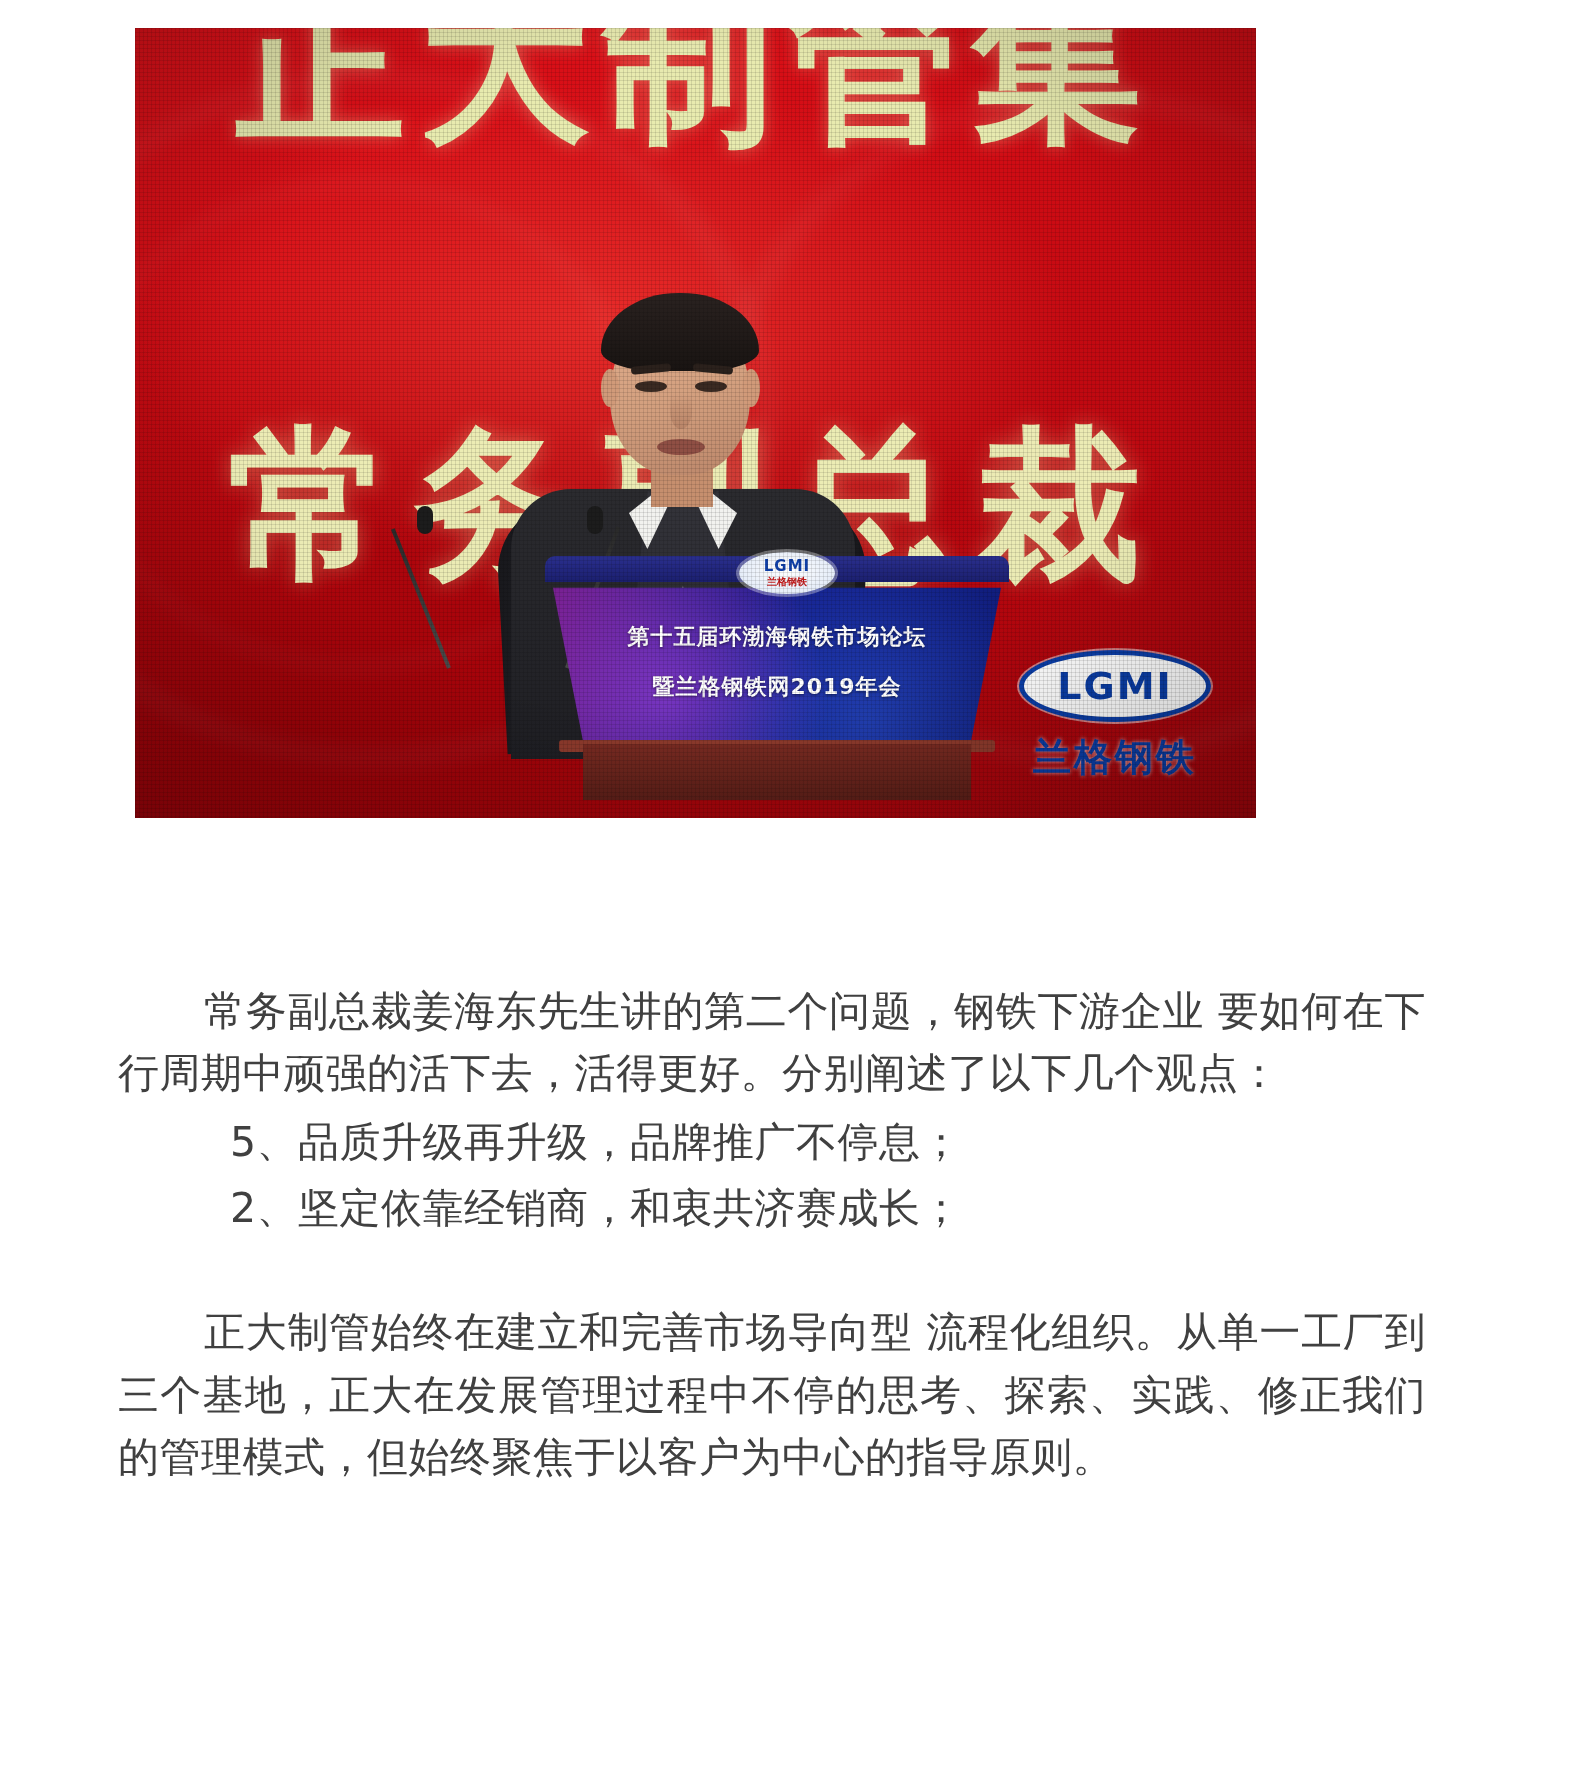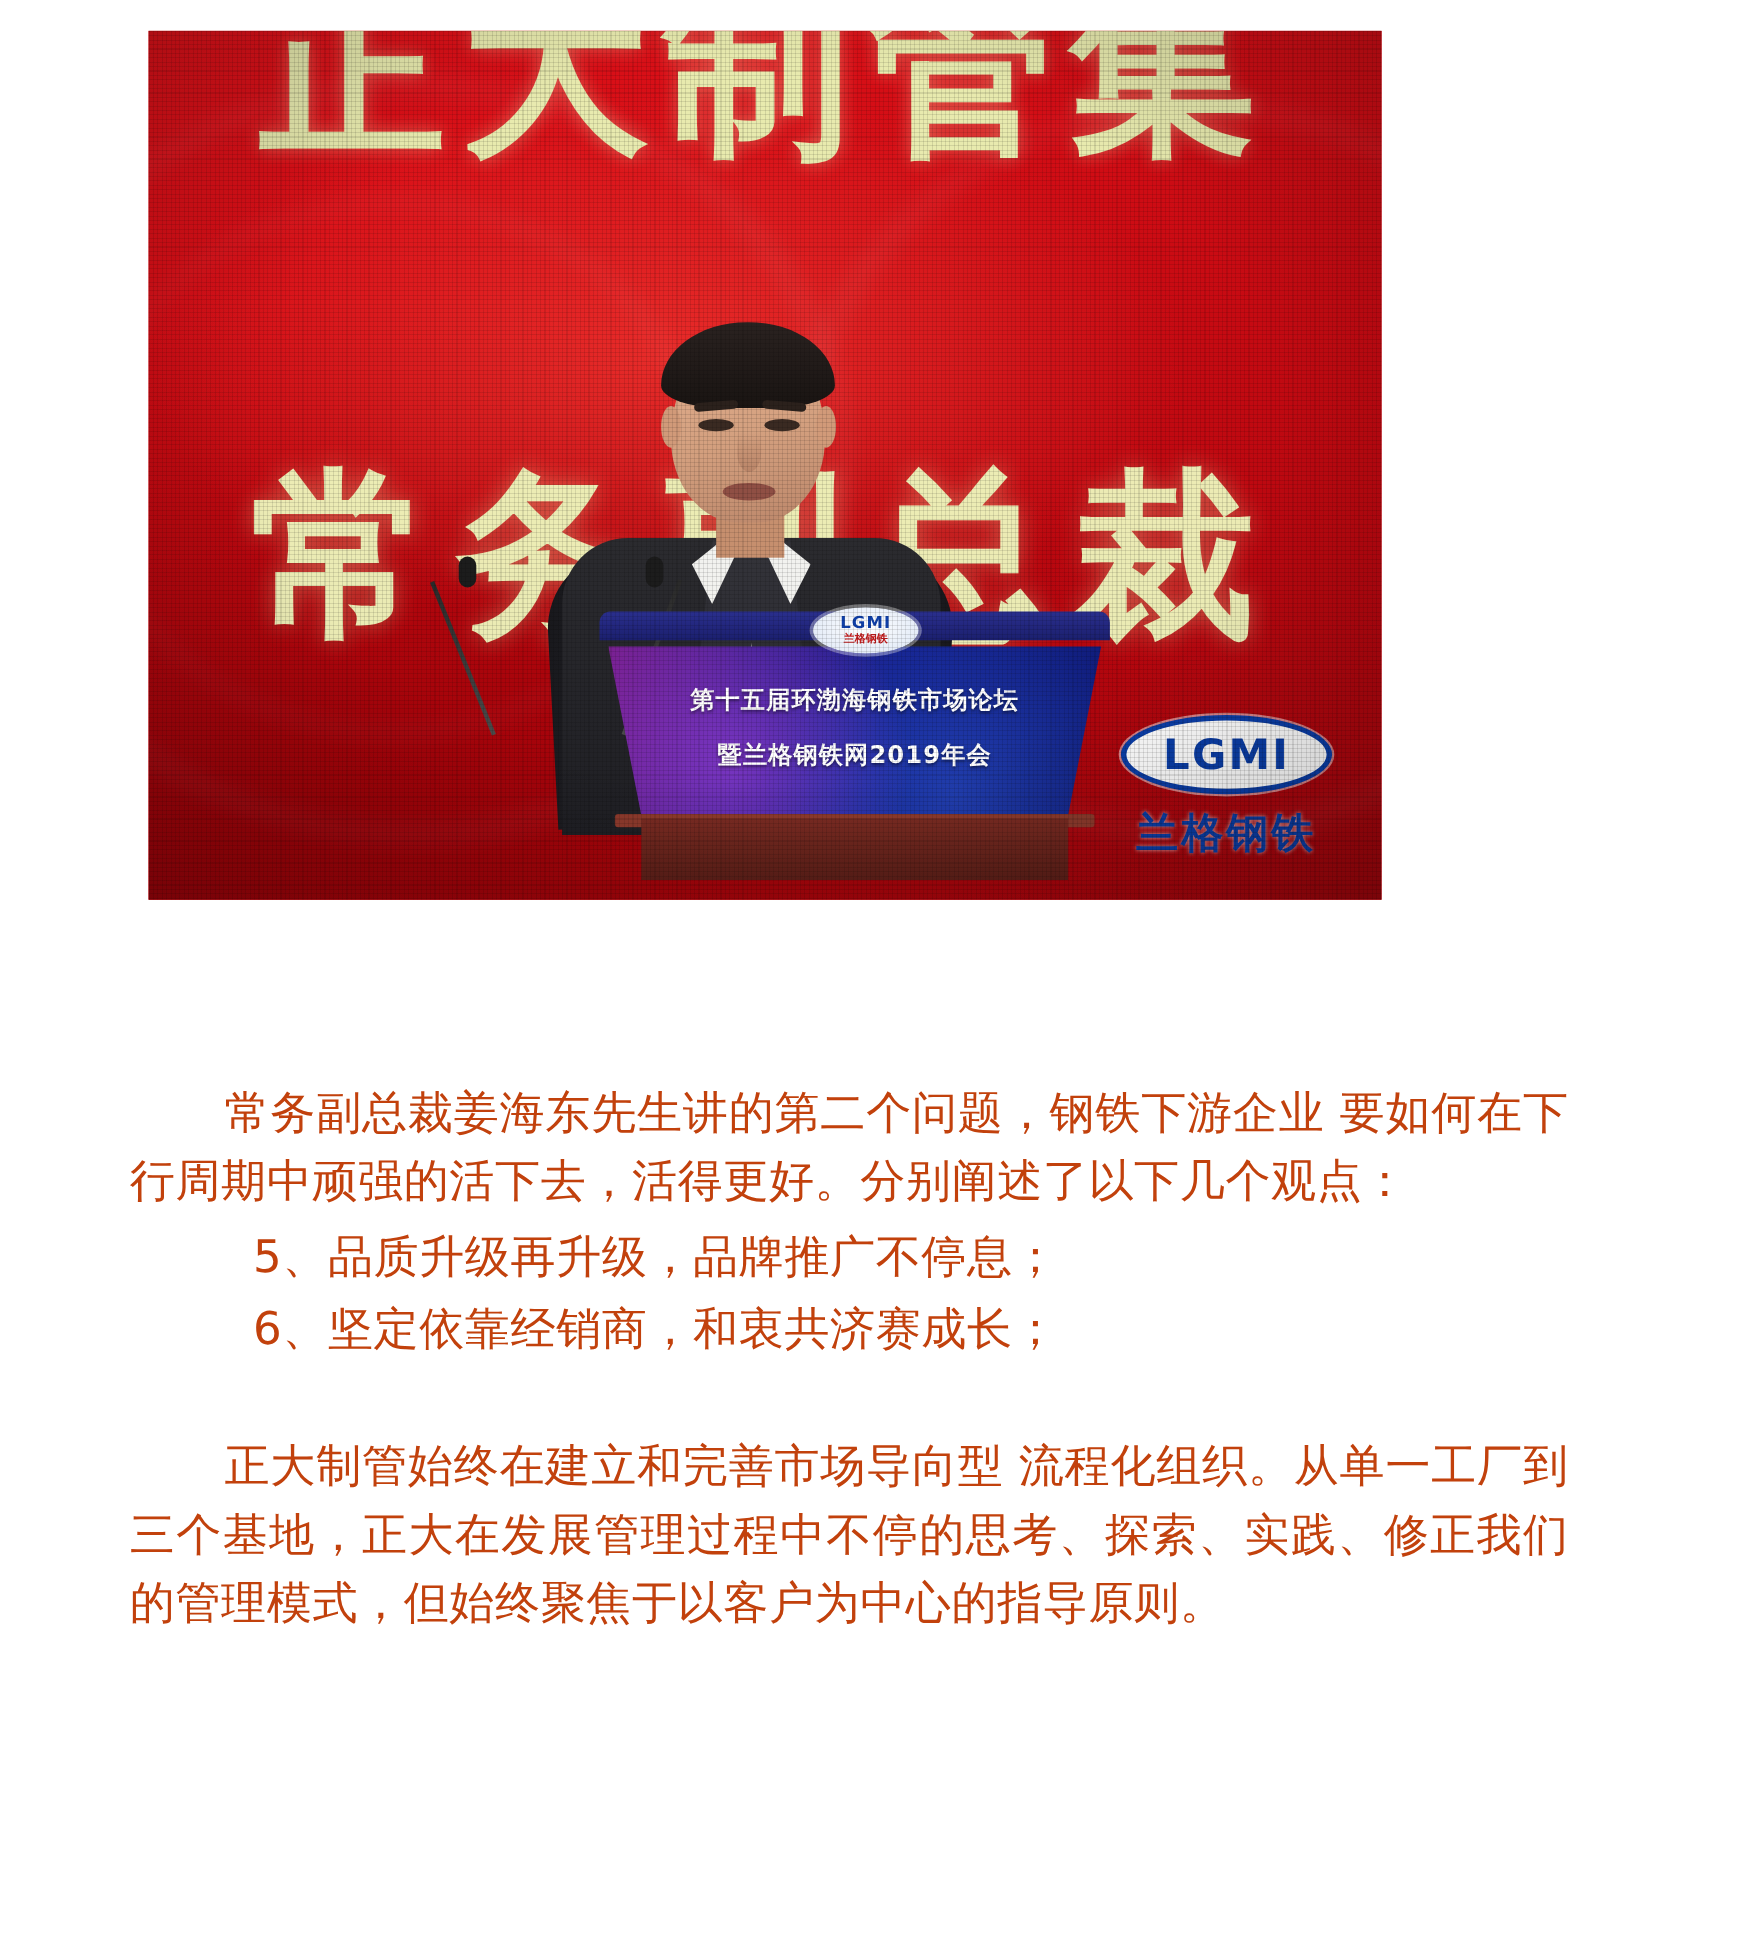--- a/index.html
+++ b/index.html
@@ -268,21 +268,21 @@
 
   
   .article {
     position: absolute;
     left: 118px;
     top: 980px;
     width: 1308px;
     font-family: "DejaVu Sans", sans-serif;
     font-size: 41px;
     line-height: 1.52;
-    color: #c2410c;
+    color: #404040;
     letter-spacing: 0.5px;
   }
   .article p {
     margin: 0 0 6px 0;
     text-align: justify;
   }
   .article p.indent { text-indent: 2.1em; }
   .article ol.points {
     margin: 6px 0 0 0;
     padding: 0;
@@ -357,19 +357,19 @@
 
       <div class="led-grid"></div>
       <div class="vignette"></div>
     </div>
   </div>
 
   <div class="article">
     <p class="indent">常务副总裁姜海东先生讲的第二个问题，钢铁下游企业 要如何在下行周期中顽强的活下去，活得更好。分别阐述了以下几个观点：</p>
     <ol class="points">
       <li>5、品质升级再升级，品牌推广不停息；</li>
-      <li>6、坚定依靠经销商，和衷共济赛成长；</li>
+      <li>2、坚定依靠经销商，和衷共济赛成长；</li>
     </ol>
     <div class="gap"></div>
     <p class="indent">正大制管始终在建立和完善市场导向型 流程化组织。从单一工厂到三个基地，正大在发展管理过程中不停的思考、探索、实践、修正我们的管理模式，但始终聚焦于以客户为中心的指导原则。</p>
   </div>
 
 </div>
 
 </body></html>

